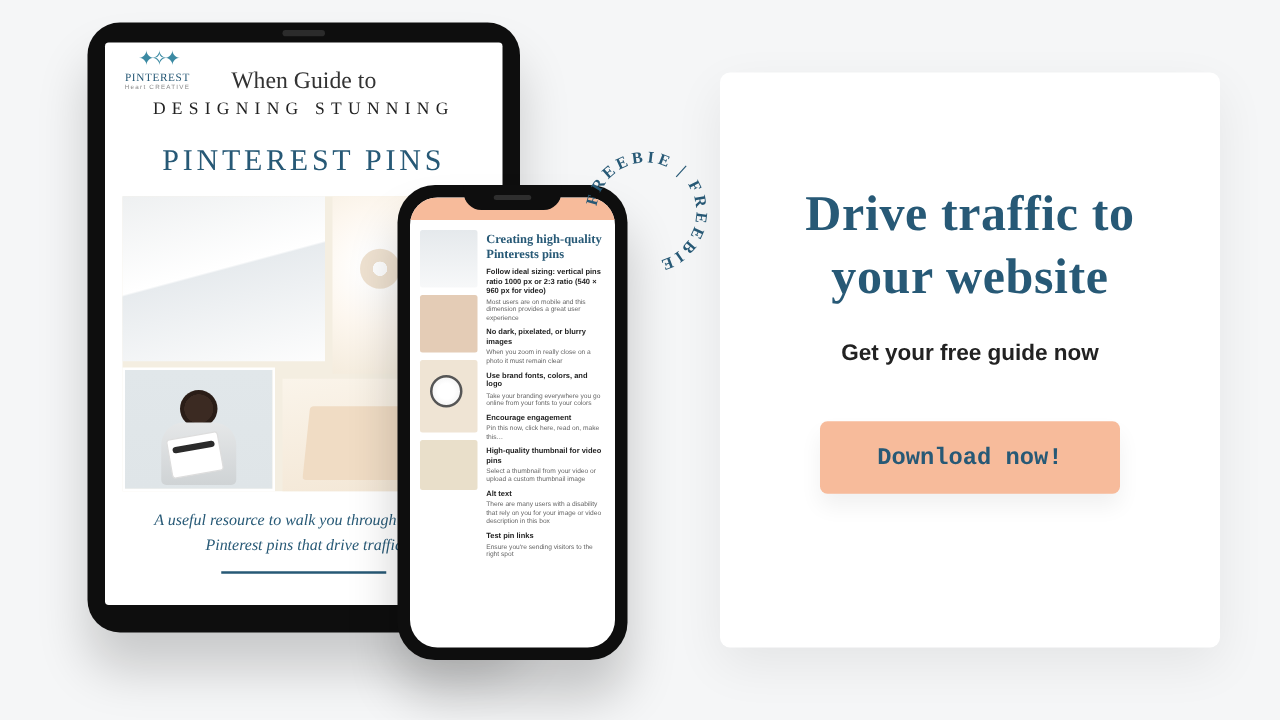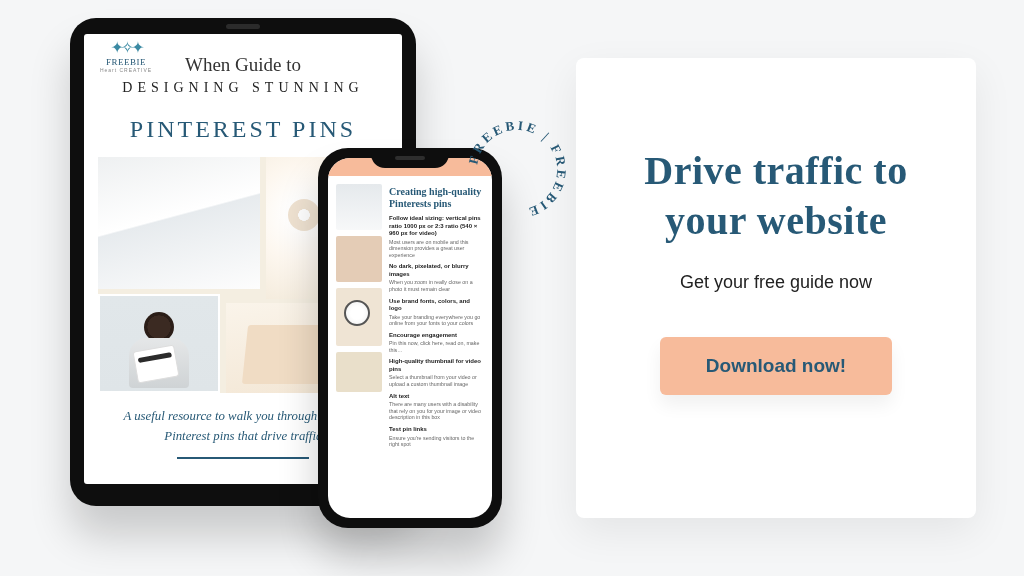--- a/index.html
+++ b/index.html
@@ -40,26 +40,27 @@
     line-height:1.25;
     margin:36px 0 26px;
     font-family:Georgia,serif;
     letter-spacing:.5px;
   }
   .cta-sub{
     font-size:18px;
     color:#222;
     margin-bottom:44px;
     font-family:"Segoe UI",sans-serif;
+    font-weight:bold;
   }
   .cta-button{
     background:var(--peach);
     color:var(--navy);
     font-weight:700;
-    font-family:Liberation Sans, sans-serif;
+    font-family:Liberation Mono, monospace;
     font-size:19px;
     border:none;
     border-radius:6px;
     padding:18px 46px;
     cursor:pointer;
     box-shadow:0 10px 18px rgba(0,0,0,.06);
   }
 
   
   .stage{
@@ -181,21 +182,21 @@
 </style>
 </head>
 <body>
 
 <div class="stage">
 
   <div class="tablet">
     <div class="tablet-screen">
       <div class="ts-logo">
         <div class="burst">✦✧✦</div>
-        <div class="name">FREEBIE</div>
+        <div class="name">PINTEREST</div>
         <div class="tag">Heart CREATIVE</div>
       </div>
       <div class="ts-title">When Guide to</div>
       <div class="ts-h2">DESIGNING STUNNING</div>
       <div class="ts-h1">PINTEREST PINS</div>
       <div class="ts-collage">
         <div class="col-a"></div>
         <div class="col-b"></div>
         <div class="col-c">
           <div class="person">

